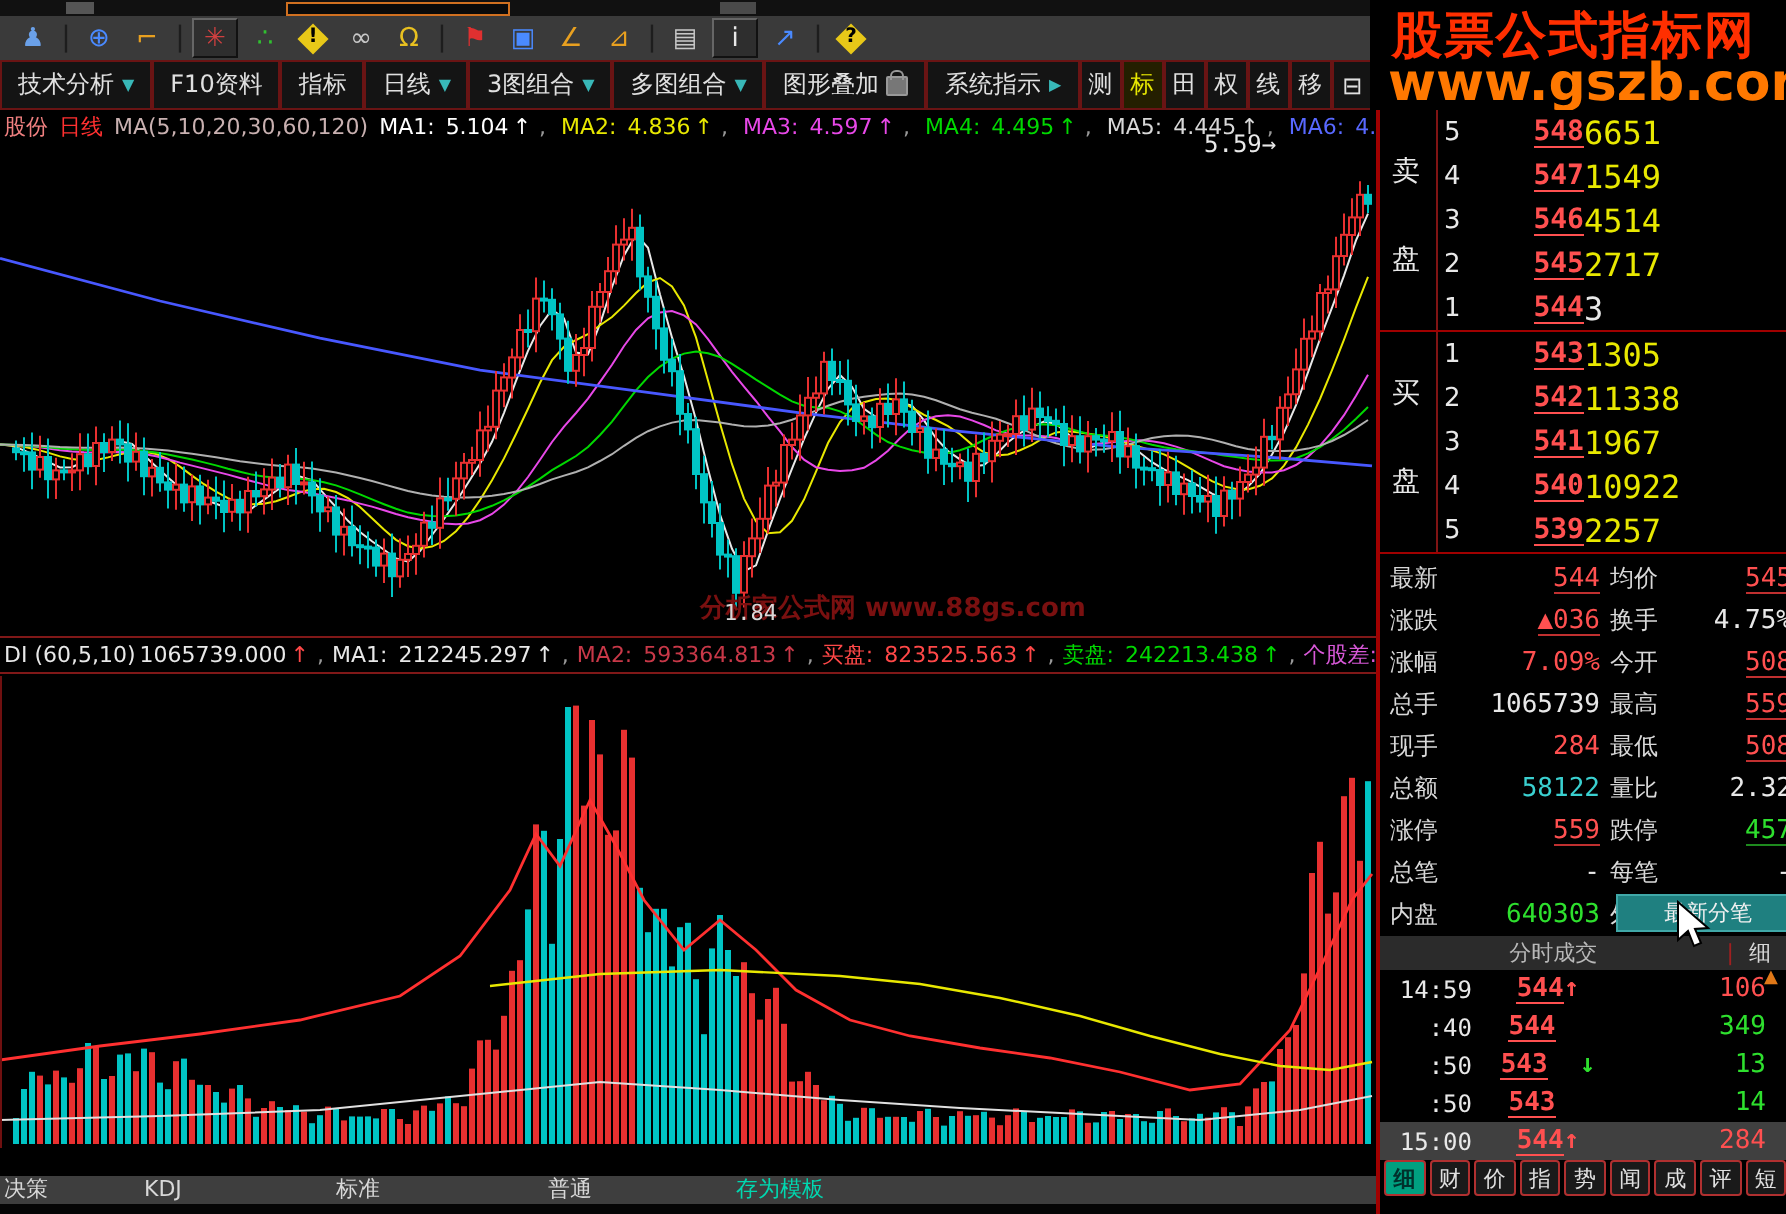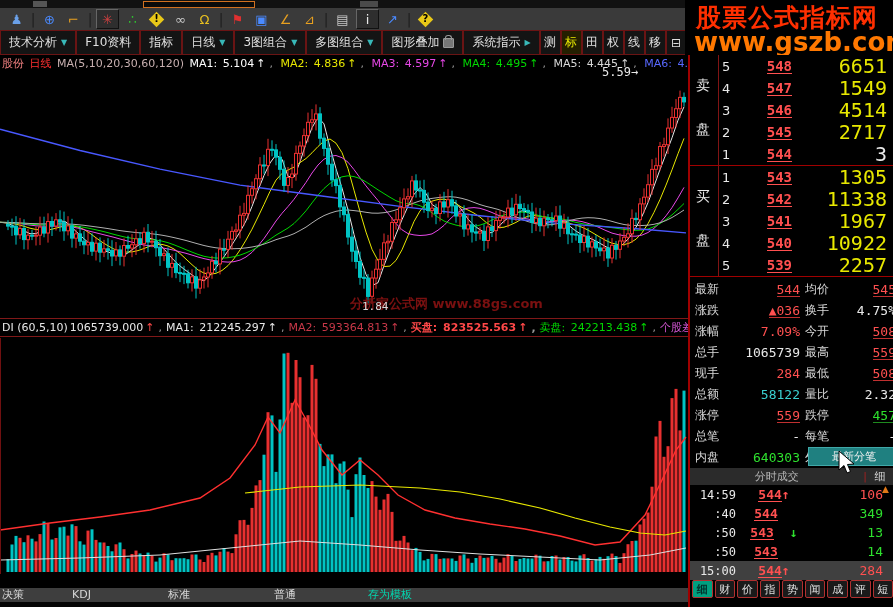--- a/index.html
+++ b/index.html
@@ -80,21 +80,21 @@
   
   #panel{position:absolute;left:688px;top:55px;width:205px;height:552px;background:#000;
     border-left:2px solid #a00000;box-sizing:border-box;}
   .book{position:relative;height:110px;border-bottom:1px solid #a00000;}
   .book .blabel{position:absolute;left:6px;width:16px;color:#e8e8e8;font-size:14px;}
   .book .bcol{position:absolute;left:0;top:0;width:28px;height:100%;border-right:1px solid #801414;}
   .brow{position:absolute;left:28px;width:175px;height:22px;display:flex;align-items:center;}
   .brow .lv{width:18px;color:#e8e8e8;font-size:13px;padding-left:4px;}
   .brow .bp{width:52px;text-align:right;font-size:14px;font-weight:bold;
     font-family:"DejaVu Sans Mono",monospace;}
-  .brow .bv{flex:1;text-align:right;padding-right:6px;font-size:20px;
+  .brow .bv{flex:1;padding-right:6px;font-size:16px;
     font-family:"DejaVu Sans Mono",monospace;}
   .pu{border-bottom:1px solid currentColor;line-height:1.05;display:inline-block;}
   .red{color:#ff5050;} .green{color:#2ee02e;margin-left:16px;} .yellow{color:#e8e800;}
   .white{color:#e8e8e8;} .cyan{color:#3ad0d0;}
   .red-u{color:#ff5050;border-bottom:1px solid #c03030;display:inline-block;line-height:1.05;}
   .green-u{color:#2ee02e;border-bottom:1px solid #1e8a1e;display:inline-block;line-height:1.05;}
 
   #stats{position:absolute;left:0;top:224px;width:218px;height:189px;}
   .srow{height:21px;display:grid;grid-template-columns:46px 64px 50px 46px;align-items:center;}
   .srow .sl{color:#d8d8d8;font-size:12px;padding-left:5px;white-space:nowrap;}
@@ -746,21 +746,21 @@
     <div id="high-label" class="mono">5.59→</div>
     <div id="watermark">分析家公式网 www.88gs.com</div>
     <div id="low-label" class="mono">1.84</div>
   </div>
 
   <div id="indicator-row">
     <span style="color:#e8e8e8;">DI (60,5,10)</span>
     <span class="ma" style="color:#e8e8e8;"><span>1065739.000</span><span style="color:#ff4848;">↑</span></span>
     <span class="ma" style="color: rgb(232, 232, 232);"><span>MA1:</span> <span>212245.297</span><span>↑</span></span>
     <span class="ma" style="color: rgb(200, 56, 72);"><span>MA2:</span> <span>593364.813</span><span>↑</span></span>
-    <span class="ma" style="color: rgb(255, 72, 72); font-weight: bold;"><span>买盘:</span> <span>823525.563</span><span>↑</span></span>
+    <span class="ma" style="color: rgb(255, 72, 72);"><span>买盘:</span> <span>823525.563</span><span>↑</span></span>
     <span class="ma" style="color: rgb(0, 216, 0);"><span>卖盘:</span> <span>242213.438</span><span>↑</span></span>
     <span class="ma" style="color: rgb(216, 88, 216);"><span>个股差:</span> </span>
   </div>
 
   <div id="vol-left-border"></div>
 
 
   <div id="bottomtabs">
     <span style="left:2px;">决策</span>
     <span style="left:72px;">KDJ</span>

